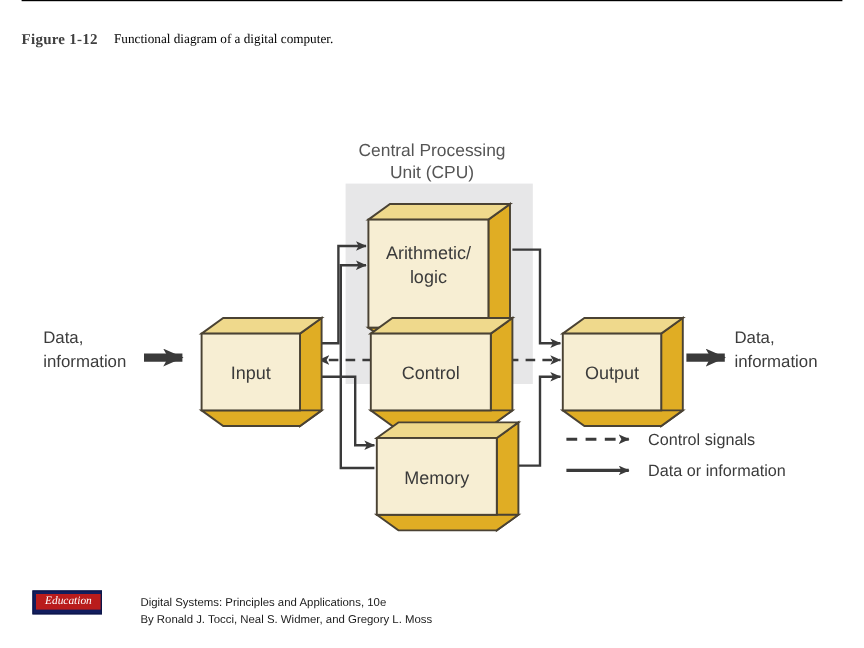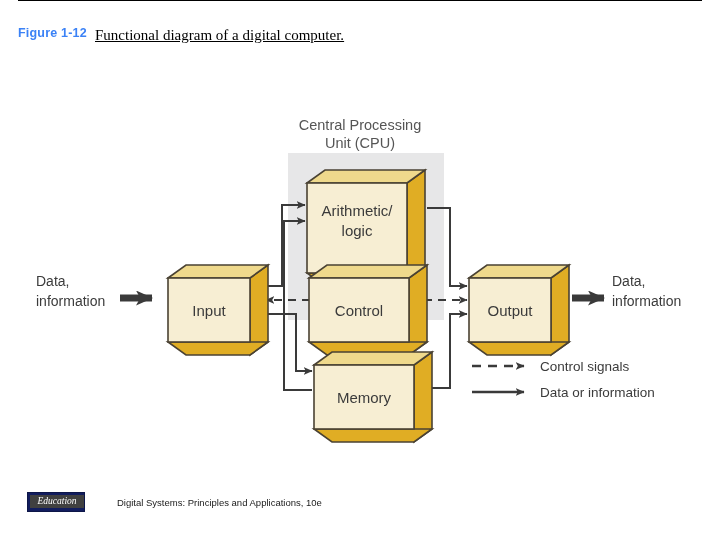--- a/index.html
+++ b/index.html
@@ -24,34 +24,33 @@
   
   #header {
     position: absolute;
     left: 18px; top: 26px;
     width: 684px;
     height: 22px;
   }
   .fig-label {
     position: absolute;
     left: 0; top: 0;
-    font-family: Liberation Sans, sans-serif;
+    font-family: Liberation Serif, serif;
     font-weight: bold;
     font-size: 12.5px;
-    color: #3b82f6;
+    color: #404040;
     letter-spacing: 0.2px;
     text-align: center;
   }
   .fig-caption {
     position: absolute;
     left: 77px; top: 1px;
     font-family: "Liberation Serif", serif;
-    font-size: 15px;
+    font-size: 11px;
     color: #000;
-    text-decoration: underline;
   }
 
   
   #diagram {
     position: absolute;
     left: 0; top: 58px;
     width: 644px;
     height: 410px;
   }
   #diagram svg {
@@ -106,21 +105,21 @@
     font-weight: bold;
     font-size: 9px;
     letter-spacing: 0.3px;
     line-height: 11px;
   }
   #pearson-logo .p-bot {
     position: absolute;
     left: 2px; bottom: 3px;
     width: 54px;
     height: 13px;
-    background: #404040;
+    background: #b91c1c;
     color: #ffffff;
     font-family: "Liberation Serif", serif;
     font-style: italic;
     font-size: 9.5px;
     line-height: 13px;
     text-align: center;
   }
   #book-info {
     position: absolute;
     left: 93px; top: 496px;
@@ -258,16 +257,17 @@
 
   <div id="footer-rule"></div>
 
   <div id="pearson-logo">
     <div class="p-top">PEARSON</div>
     <div class="p-bot">Education</div>
   </div>
 
   <div id="book-info">
     <div>Digital Systems: Principles and Applications, 10e</div>
+    <div>By Ronald J. Tocci, Neal S. Widmer, and Gregory L. Moss</div>
   </div>
 
 
 </div>
 
 </body></html>

